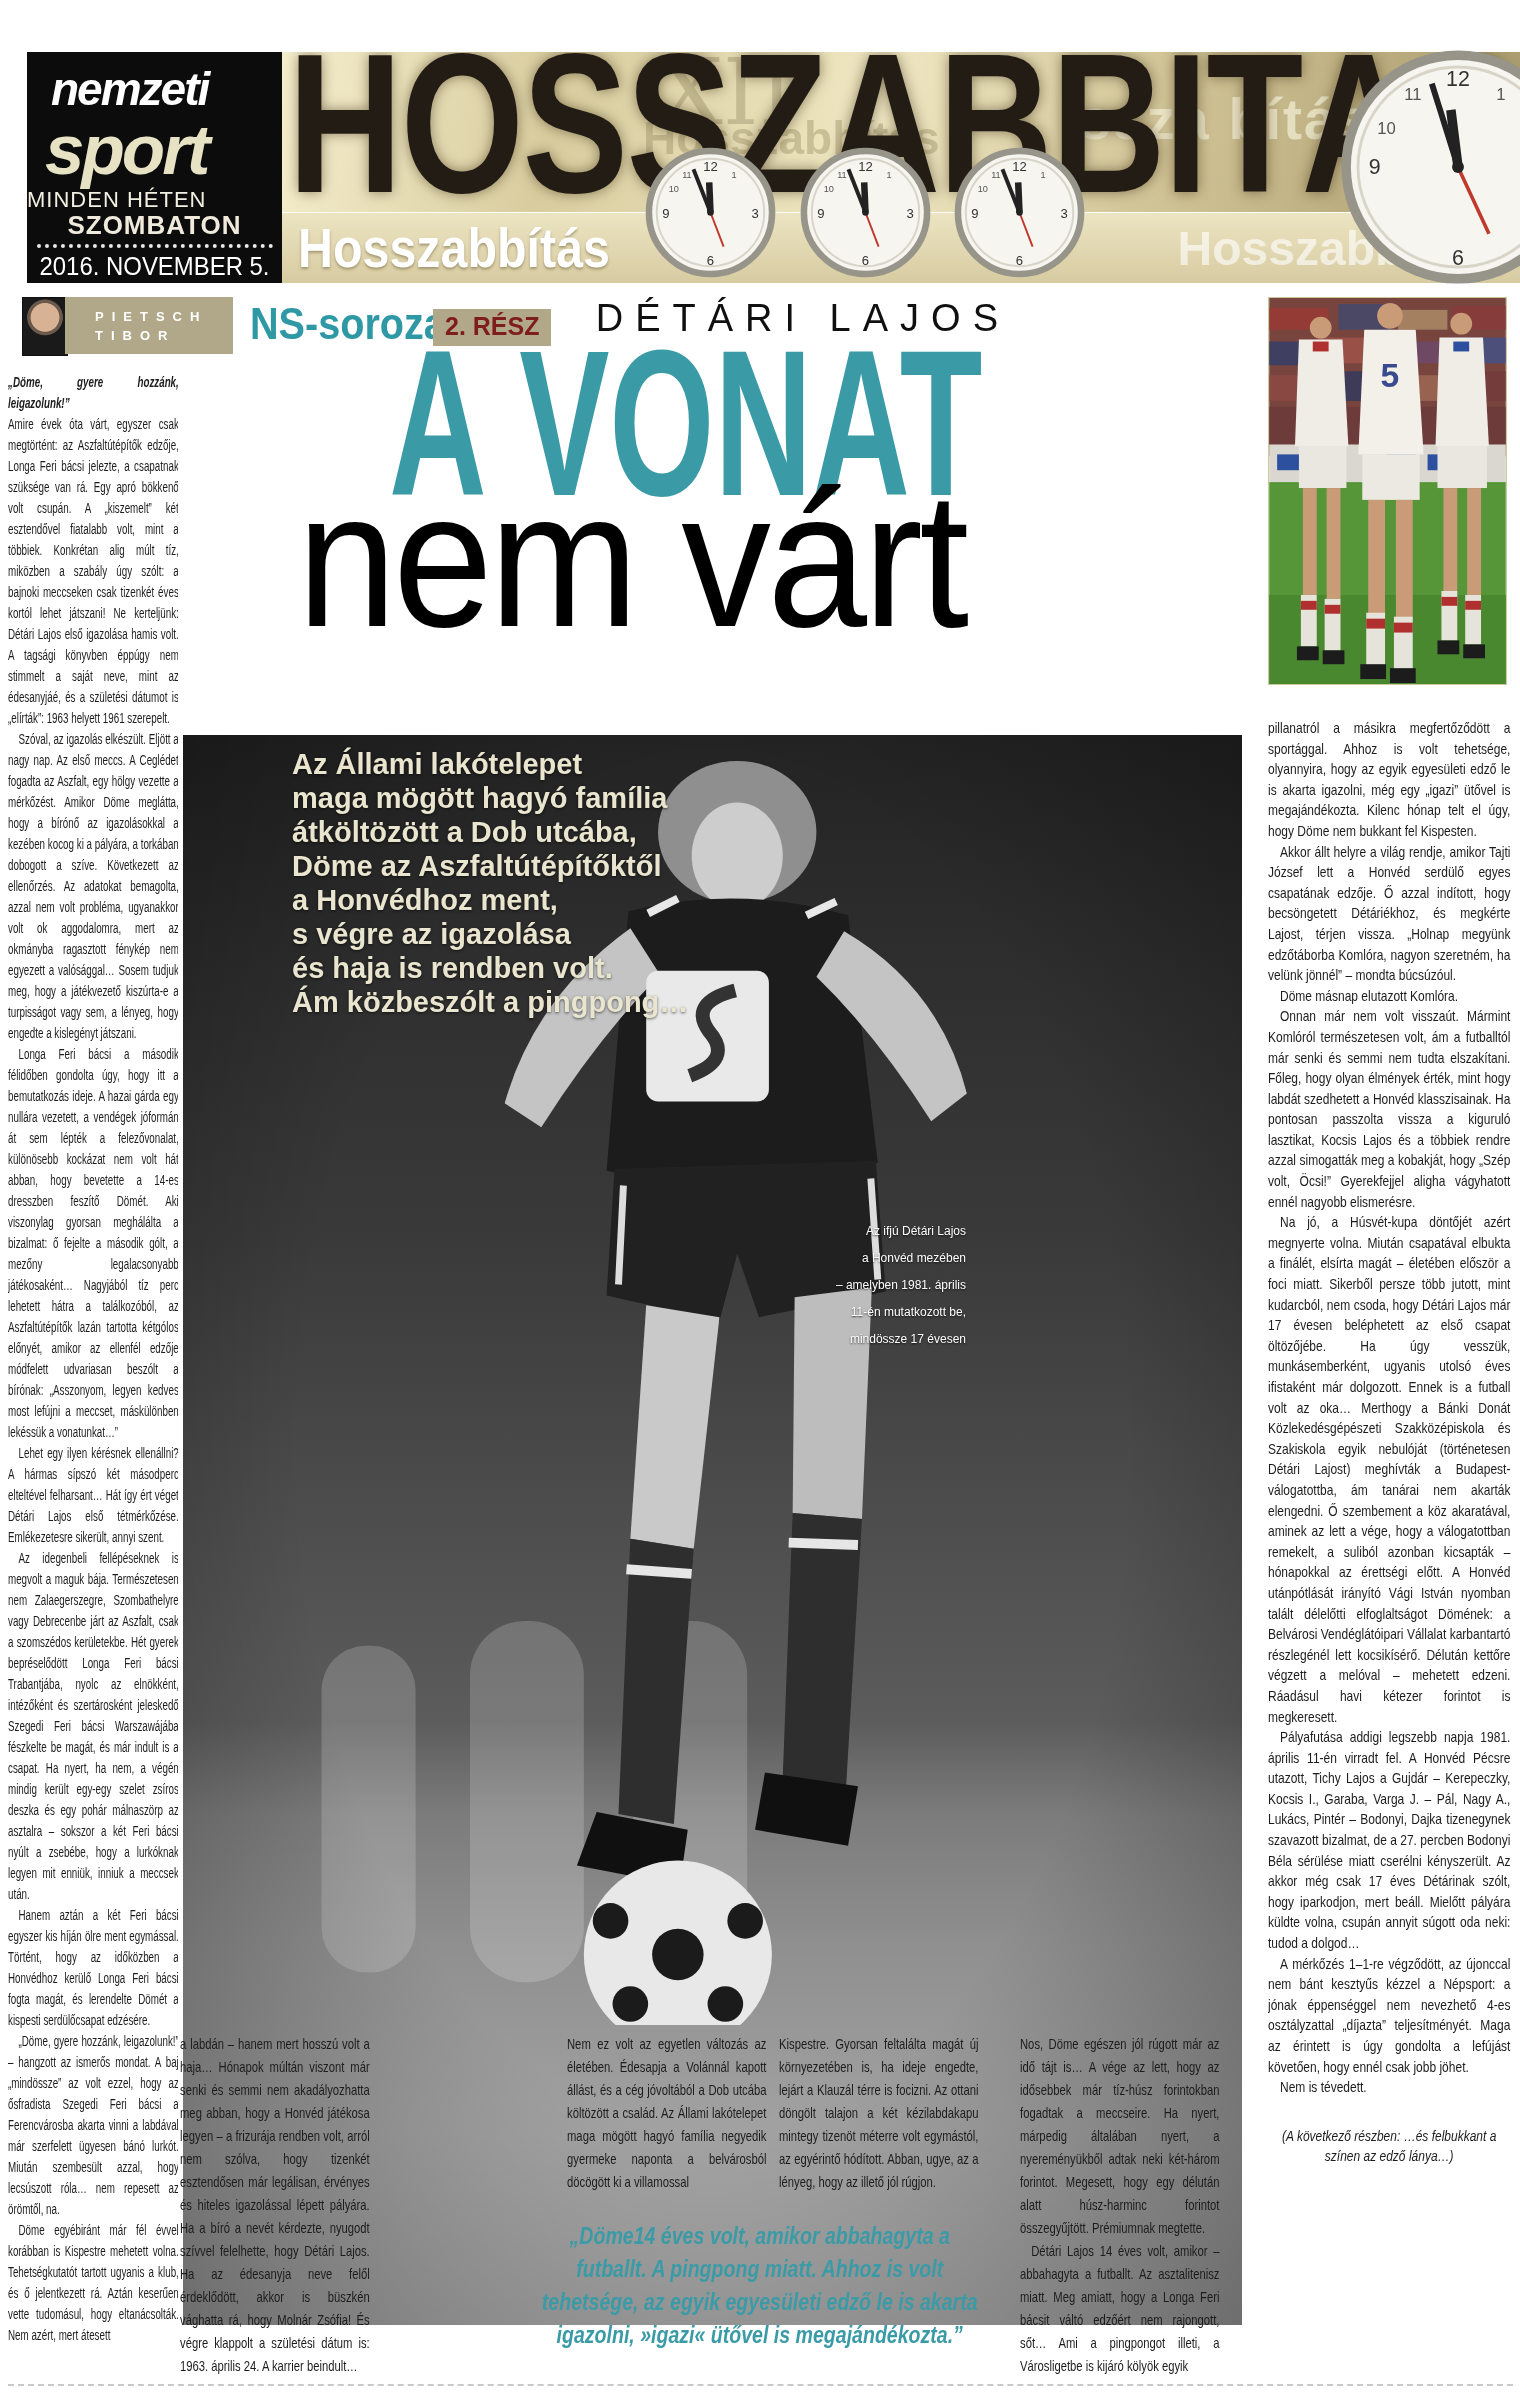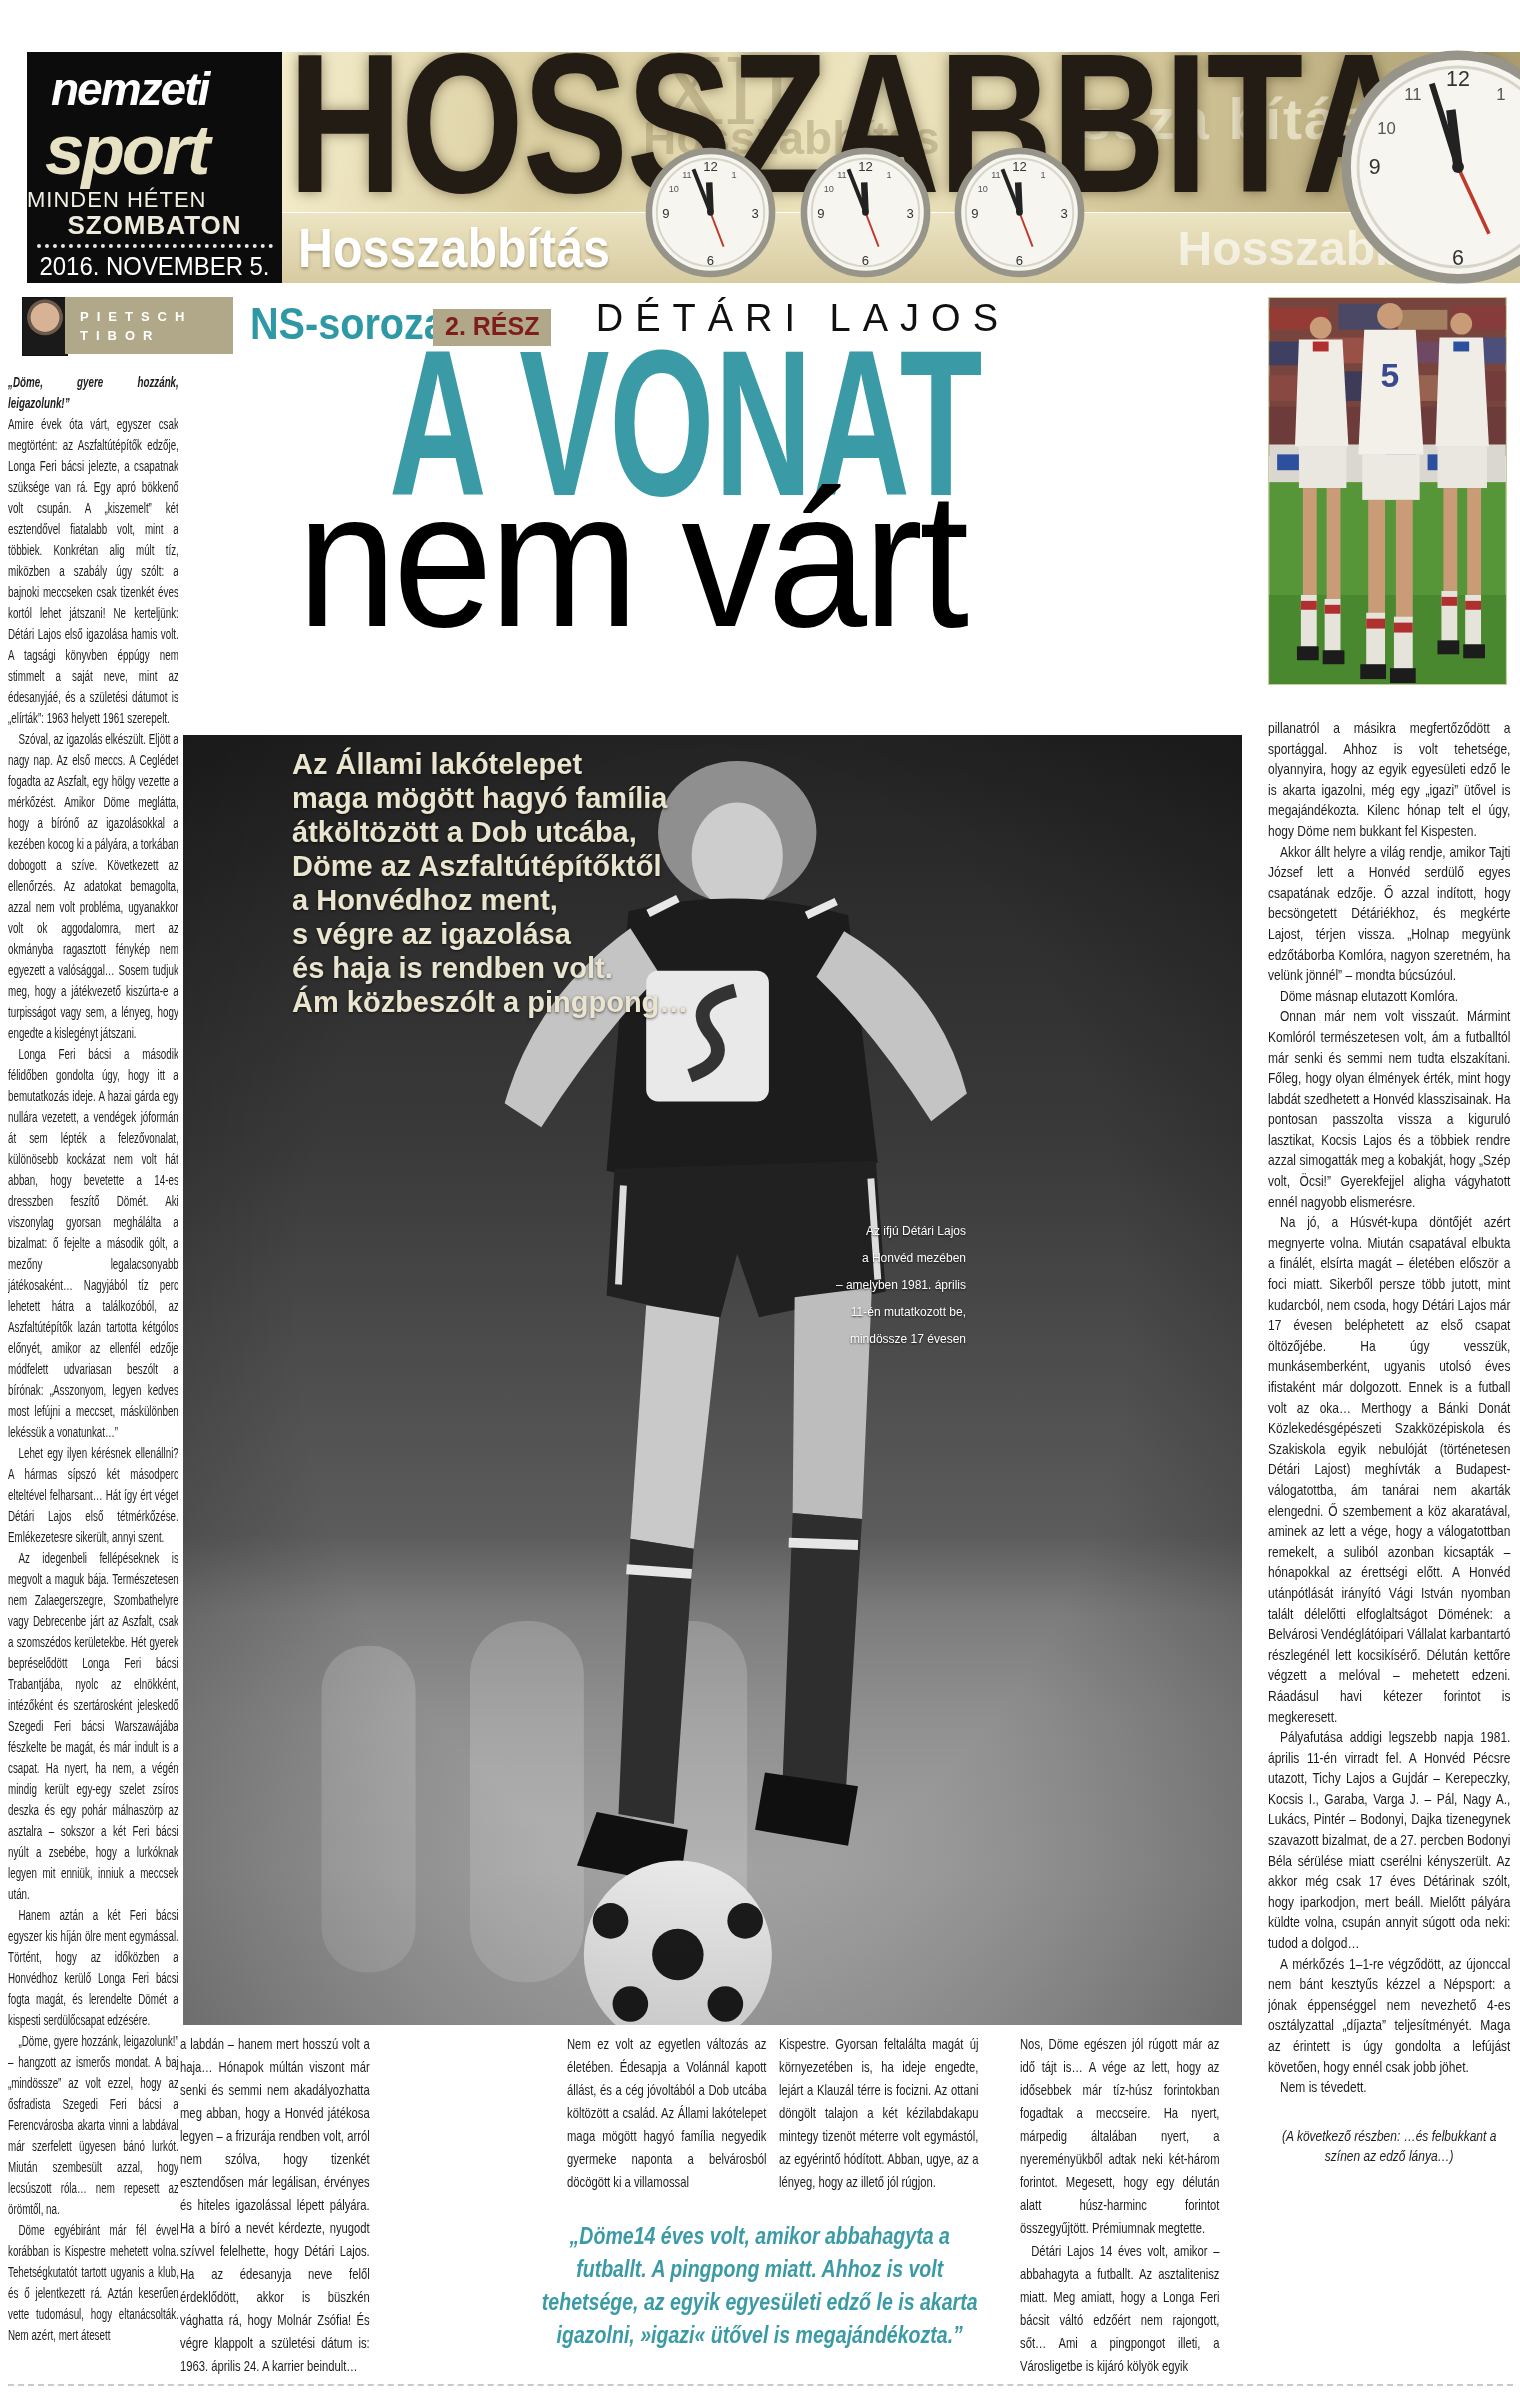--- a/index.html
+++ b/index.html
@@ -24,32 +24,32 @@
   .ghost-right-top{position:absolute;left:797px;top:34px;font-size:57px;font-weight:bold;color:rgba(252,248,228,.6);letter-spacing:2px;}
   .sub-band{left:282px;top:213px;width:1239px;height:70px;background:linear-gradient(#ece4c2,#d7cba1);overflow:hidden;}
   .sub-title{position:absolute;left:16px;top:3px;font-size:55px;font-weight:bold;color:#fff;
      transform:scaleX(.88);transform-origin:0 0;text-shadow:0 2px 3px rgba(90,75,40,.45);white-space:nowrap;}
   .sub-ghost{position:absolute;right:34px;top:8px;font-size:48px;font-weight:bold;color:rgba(255,255,255,.62);white-space:nowrap;}
   .clock{position:absolute;}
   
   .author-photo{left:22px;top:297px;width:44px;height:57px;
      background:radial-gradient(circle at 50% 34%,#d8b294 0 32%,#6b5a4c 34% 40%,#1a1a1a 42%);border:1px solid #111;}
   .author-strip{left:65px;top:297px;width:168px;height:57px;background:#b1a88a;color:#fff;
-     font-size:13px;font-weight:bold;line-height:19px;padding:10px 0 0 15px;box-sizing:border-box;}
+     font-size:13px;font-weight:bold;line-height:19px;padding:10px 0 0 30px;box-sizing:border-box;}
   .author-strip div{letter-spacing:8px;}
   .series-label{left:250px;top:299px;font-size:44px;font-weight:bold;color:#2e98a4;transform:scaleX(.9);transform-origin:0 0;white-space:nowrap;}
   .part-badge{left:433px;top:309px;background:#b1a88a;color:#7f1d1d;font-size:25px;font-weight:bold;padding:3px 12px 5px;}
   .subject{left:569px;top:297px;width:441px;text-align:right;font-size:38px;letter-spacing:12px;color:#101010;white-space:nowrap;}
   
   .hl1{left:389px;top:319px;font-size:208px;line-height:1;font-weight:bold;color:#3a9ba7;
       transform:scaleX(.65);transform-origin:0 0;white-space:nowrap;}
   .hl2{left:297px;top:463px;font-size:193px;line-height:1;font-weight:normal;color:#000;
       transform:scaleX(.93);transform-origin:0 0;letter-spacing:-4px;white-space:nowrap;}
   
-  .bw-photo{left:183px;top:735px;width:1059px;height:1290px;overflow:hidden;
+  .bw-photo{left:183px;top:735px;width:1059px;height:1590px;overflow:hidden;
      background:linear-gradient(180deg,#232323 0%,#2e2e2e 14%,#3a3a3a 32%,#4e4e4e 50%,#5c5c5c 62%,#7c7c7c 68%,#8f8f8f 76%,#a2a2a2 88%,#a8a8a8 100%);}
   .bw-photo .vignette{position:absolute;inset:0;background:radial-gradient(ellipse at 50% 45%,rgba(0,0,0,0) 55%,rgba(0,0,0,.35) 100%);}
   .color-photo{left:1268px;top:297px;width:237px;height:386px;overflow:hidden;border:1px solid #caca9c;}
   
   .lead{position:absolute;left:109px;top:12px;width:465px;font-size:29px;font-weight:bold;color:#eae5cf;
      line-height:34px;white-space:pre-line;text-shadow:0 1px 3px rgba(0,0,0,.6);}
   .caption{position:absolute;left:446px;top:483px;width:337px;text-align:right;font-size:12px;font-weight:normal;
      color:#fff;line-height:27px;white-space:pre-line;text-shadow:0 1px 2px rgba(0,0,0,.7);}
   
   .colbox{overflow:hidden;}

